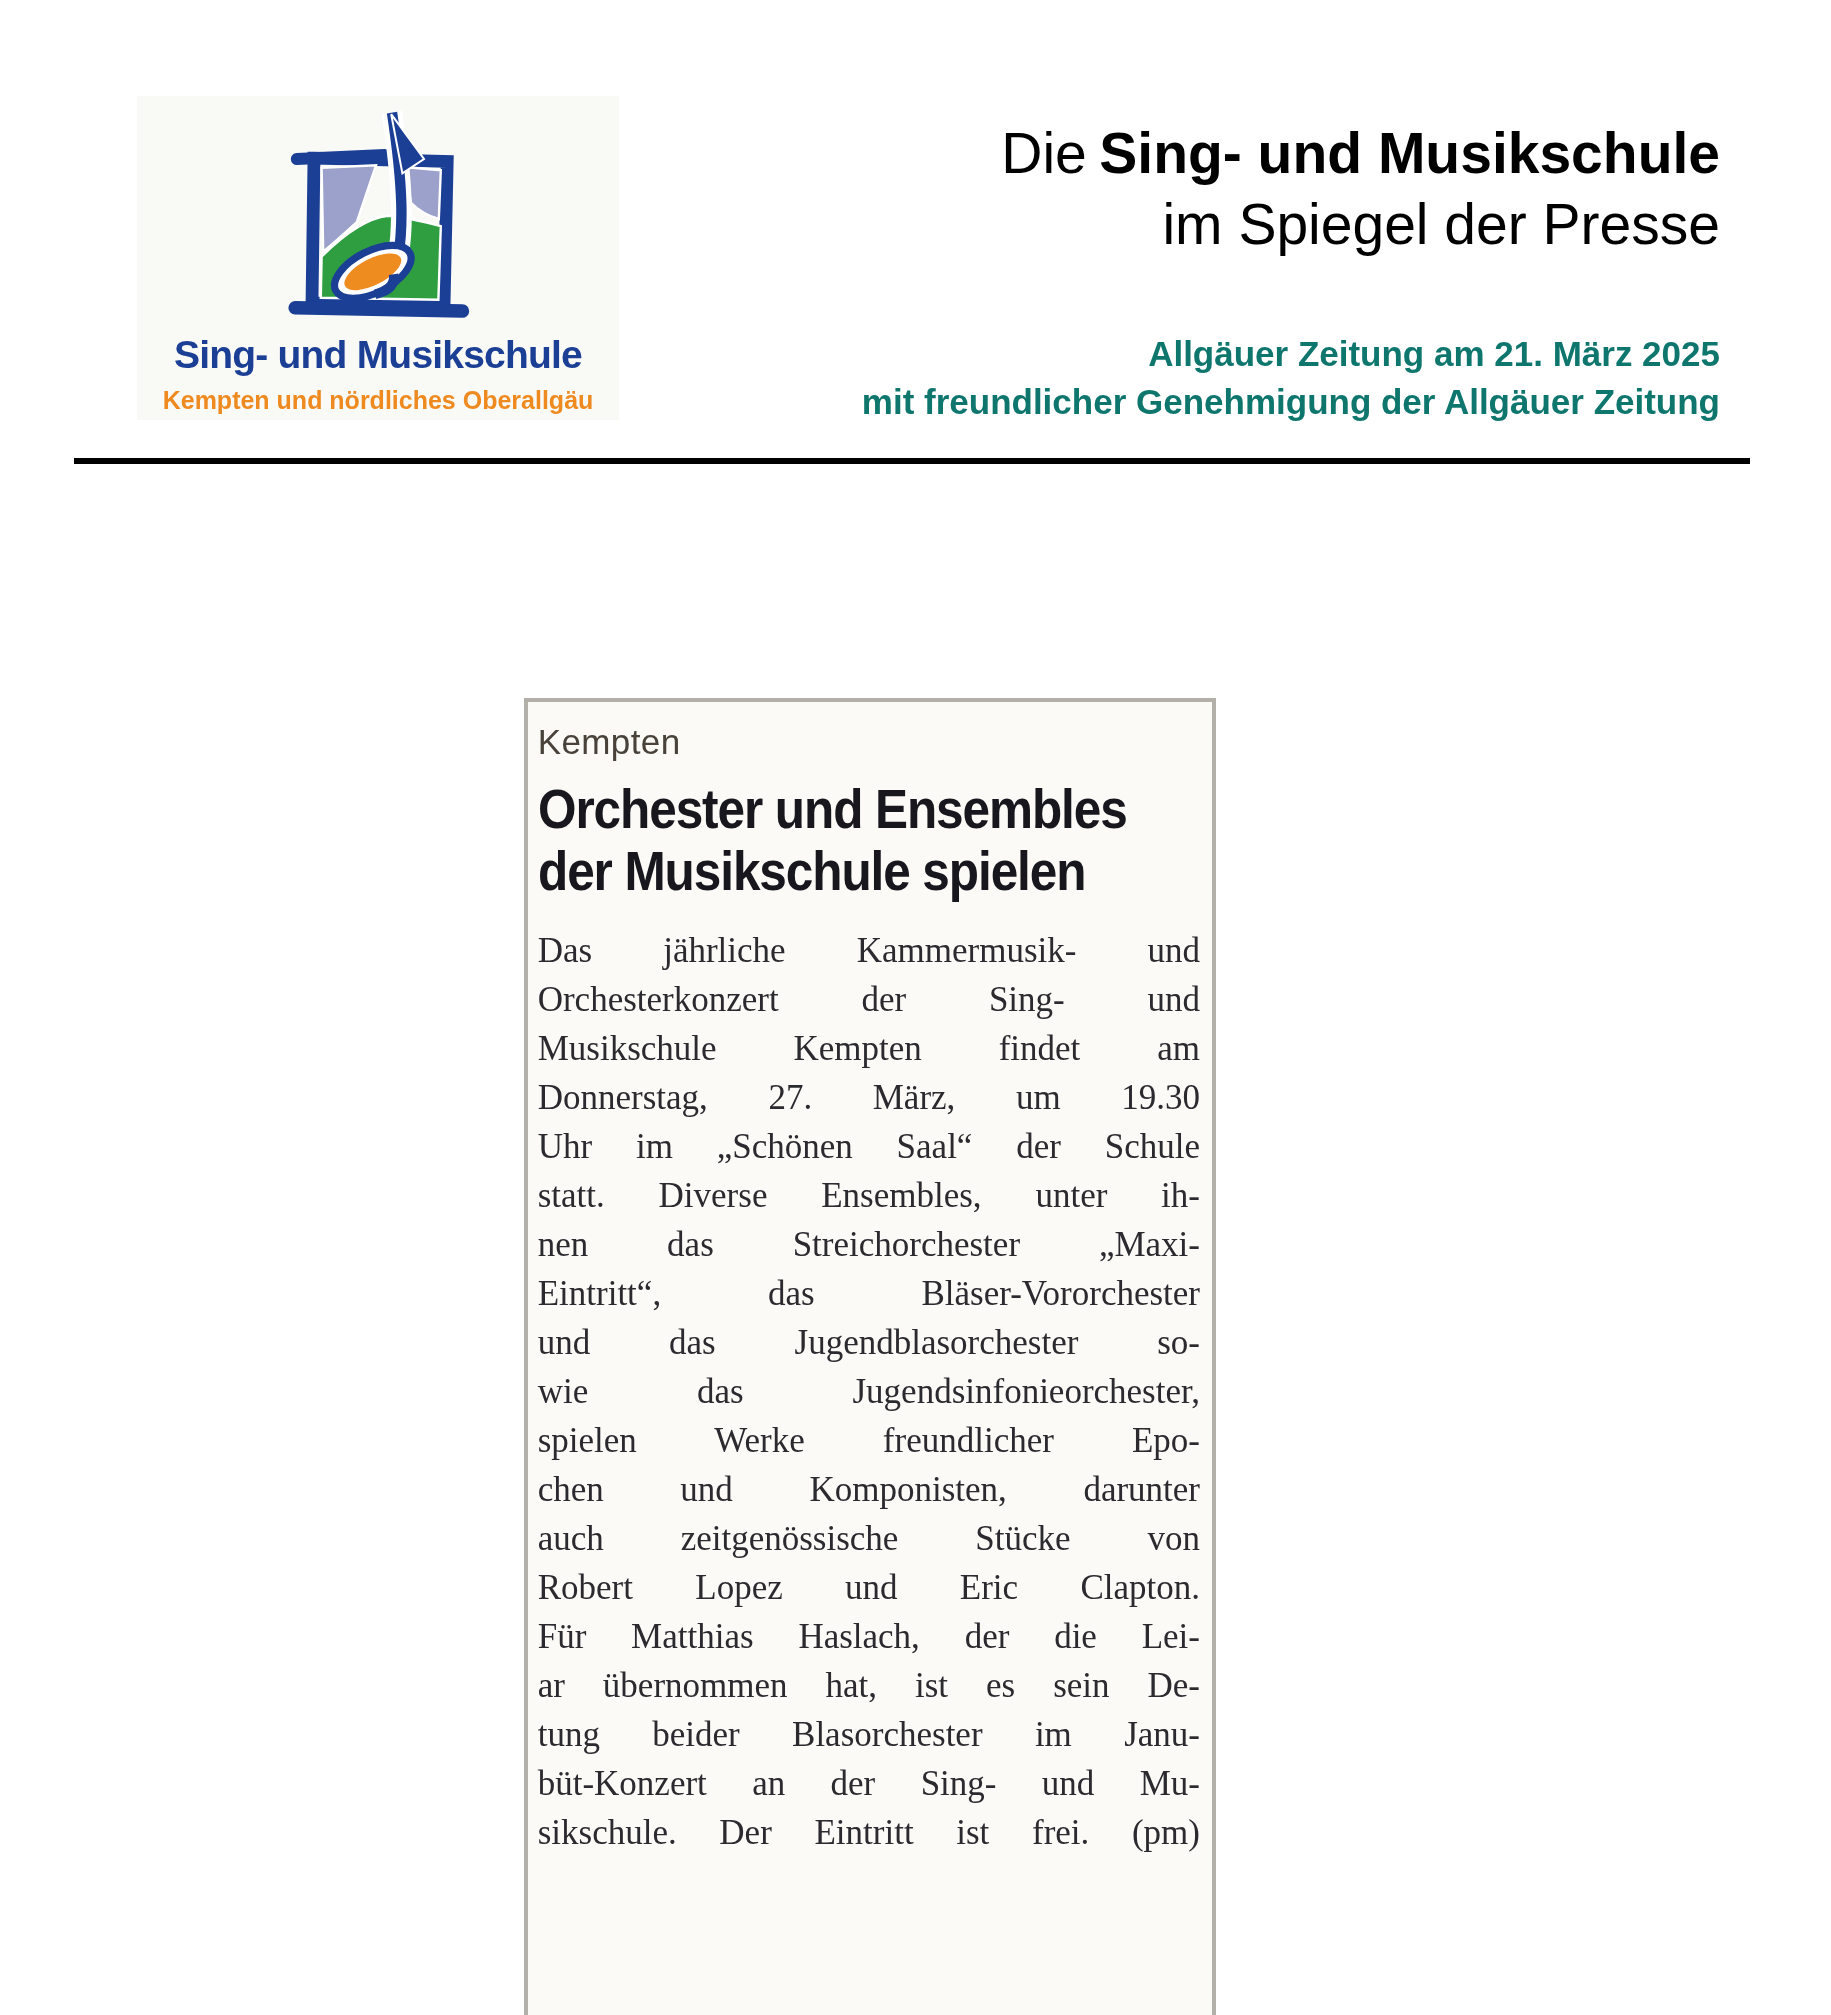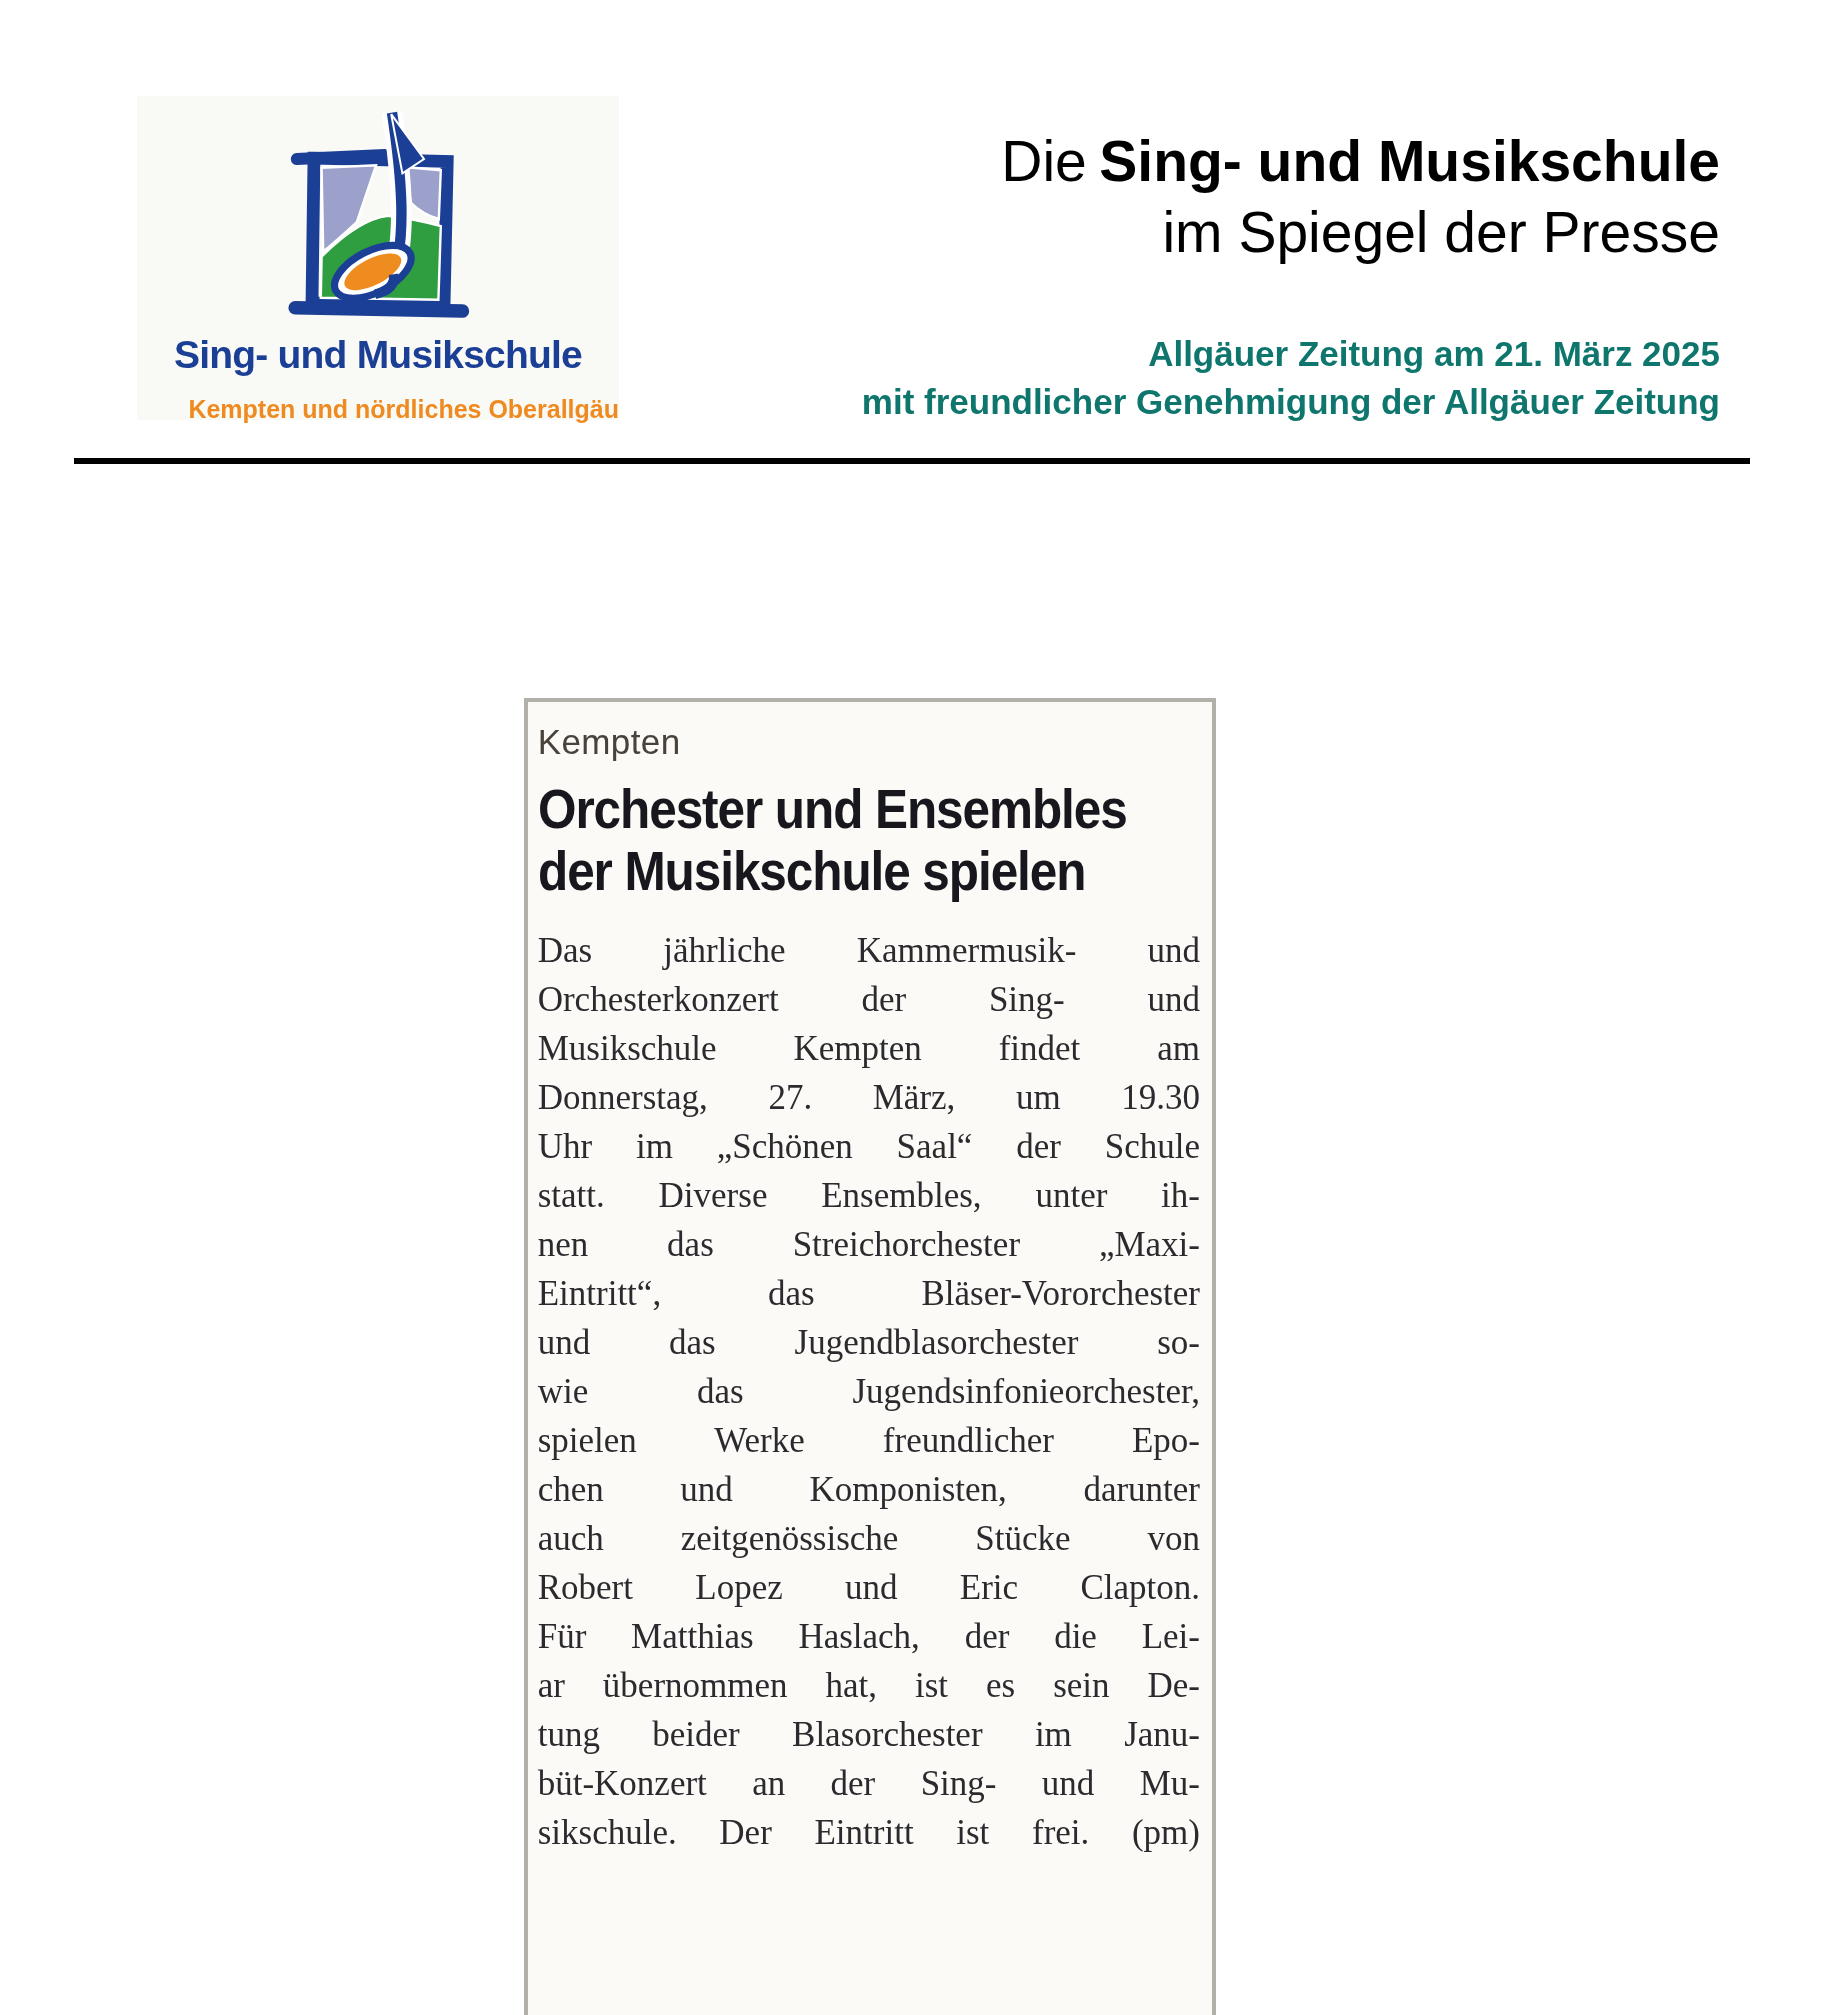--- a/index.html
+++ b/index.html
@@ -21,31 +21,30 @@
     text-align: center;
   }
   .logo-art { display: block; margin: 3.2px auto 0 auto; width: 204px; height: 232px; }
   .logo-title {
     margin-top: 1.6px;
     font-size: 39px; font-weight: bold; letter-spacing: -0.8px;
     color: #1c3f96;
     white-space: nowrap;
   }
   .logo-subtitle {
-    margin-top: 18px;
+    margin-top: 9px;
     font-size: 25px; font-weight: bold;
     color: #ee8a1f;
     white-space: nowrap;
-    text-align: right;
   }
 
   
   .header-title {
     position: absolute;
-    top: 126px; right: 112px;
+    top: 118px; right: 112px;
     text-align: right;
     color: #000000;
     font-size: 57px; line-height: 71px;
     white-space: nowrap;
   }
   .header-title .t-reg { font-weight: normal; margin-right: 0.22em; }
   .header-title .t-bold { font-weight: bold; }
   .header-source {
     position: absolute;
     top: 330px; right: 112px;

